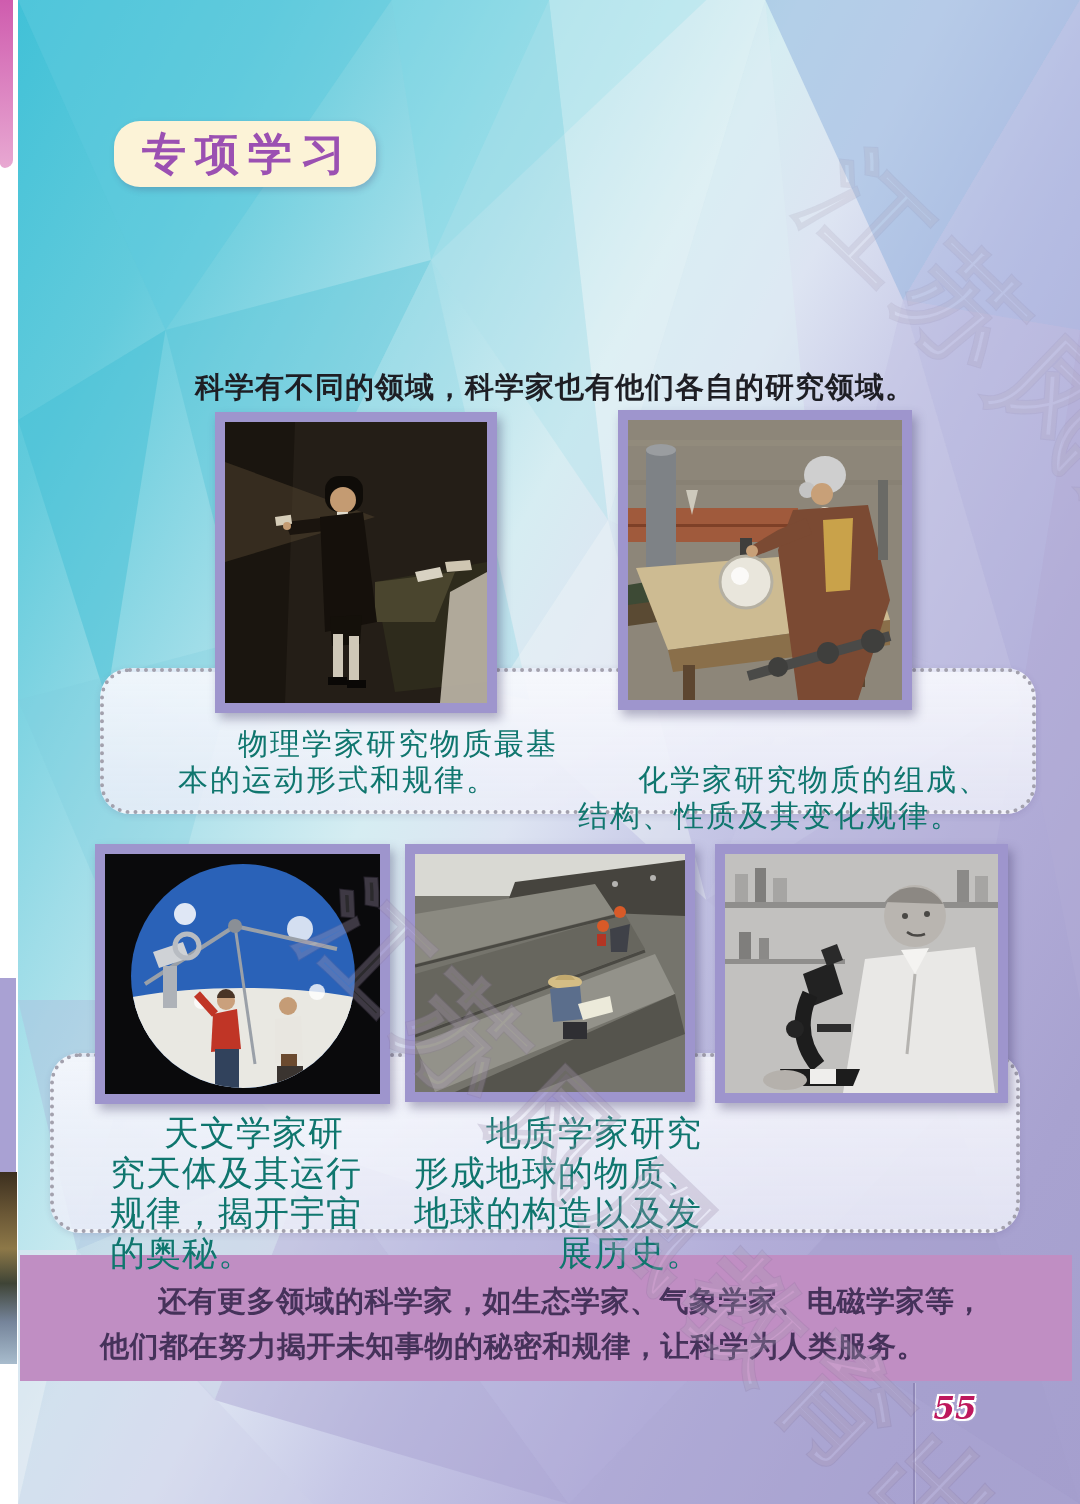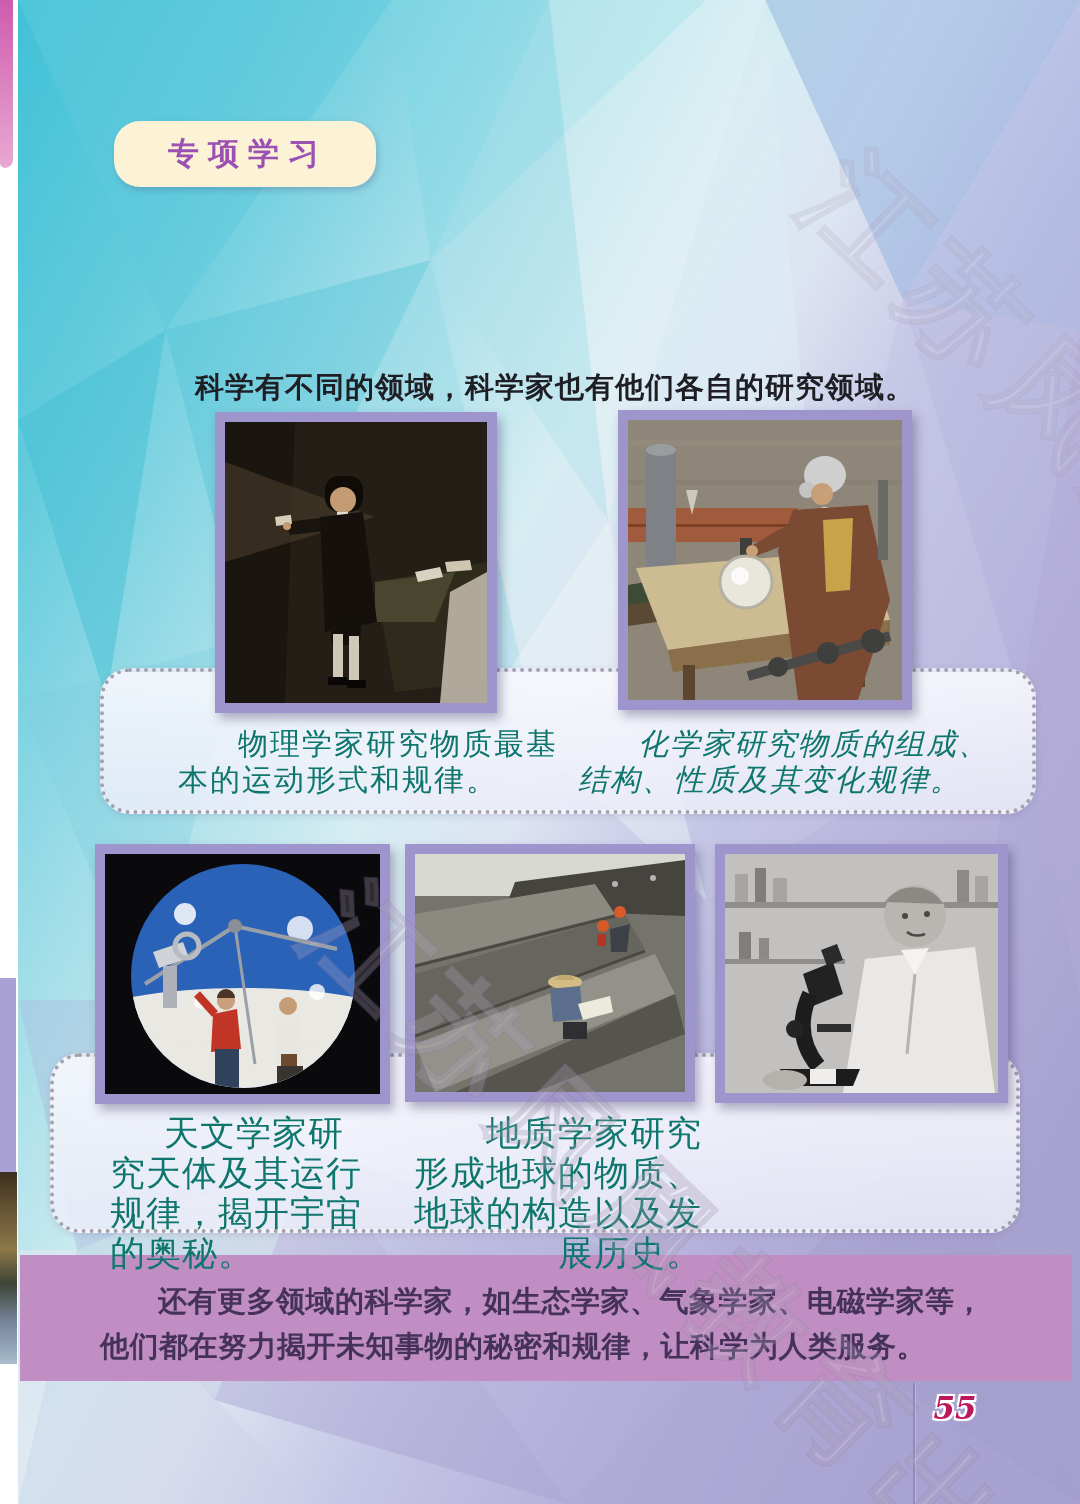--- a/index.html
+++ b/index.html
@@ -14,21 +14,21 @@
   
   .sliver{position:absolute;z-index:4;}
   .sliver-pink{left:0;top:0;width:13px;height:168px;
     background:linear-gradient(180deg,#cf5cae,#e8a8d2);border-radius:0 0 10px 6px;}
   .sliver-lav{left:0;top:978px;width:16px;height:194px;background:#a9a1d3;}
   .sliver-photo{left:0;top:1172px;width:17px;height:192px;
     background:linear-gradient(180deg,#3c2f1f 0%,#6b5836 22%,#8d7848 40%,#3f4436 58%,#75849a 78%,#a8bccd 100%);}
   
   .badge{position:absolute;left:114px;top:121px;width:262px;height:66px;z-index:2;
     background:#fcf3d7;border-radius:26px;box-shadow:2px 3px 6px rgba(70,60,110,.25);
-    color:#9b50b2;font-size:31px;font-weight:bold;letter-spacing:9px;
+    color:#9b50b2;font-size:44px;font-weight:bold;letter-spacing:9px;
     line-height:66px;text-align:center;padding-left:6px;box-sizing:border-box;}
   .title{position:absolute;left:50px;top:224px;width:1000px;z-index:2;
     text-align:center;font-family:"DejaVu Serif",serif;font-weight:bold;
     font-size:54px;letter-spacing:4px;color:#e23a2c;
     text-shadow:-3px -3px 0 #fff,3px -3px 0 #fff,-3px 3px 0 #fff,3px 3px 0 #fff,
                 0 -3px 0 #fff,0 3px 0 #fff,-3px 0 0 #fff,3px 0 0 #fff;}
   .intro{position:absolute;left:40px;top:349px;width:1030px;z-index:2;
     text-align:center;font-size:29px;letter-spacing:1px;color:#1e1e24;font-weight:600;margin-top:19px;}
   
   .panel{position:absolute;z-index:1;border:4px dotted #a3a1ad;border-radius:30px;
@@ -43,21 +43,21 @@
   .photo-physicist{left:215px;top:412px;width:282px;height:301px;}
   .photo-chemist{left:618px;top:410px;width:294px;height:300px;}
   .photo-astronomer{left:95px;top:844px;width:295px;height:260px;}
   .photo-geologist{left:405px;top:844px;width:290px;height:258px;}
   .photo-biologist{left:715px;top:844px;width:293px;height:259px;}
   
   .cap{position:absolute;z-index:3;font-family:"DejaVu Serif",serif;color:#0f766e;margin:0;}
   .cap-top{font-size:30px;letter-spacing:2px;line-height:36px;text-indent:60px;}
   .cap-bot{font-size:35px;letter-spacing:1px;line-height:40px;text-indent:54px;}
   .cap1{left:178px;top:726px;width:397px;}
-  .cap2{left:578px;top:726px;width:422px;font-style:italic;}
+  .cap2{left:578px;top:762px;width:422px;}
   .cap3{left:110px;top:1113px;width:262px;}
   .cap4{left:410px;top:1113px;width:292px;text-align:right;}
   .cap5{left:720px;top:1113px;width:262px;}
   
   .banner{position:absolute;left:20px;top:1255px;width:1052px;height:126px;z-index:2;
     background:#c08ec3;padding:24px 20px 0 80px;box-sizing:border-box;}
   .banner-line{font-size:29px;font-weight:bold;letter-spacing:.5px;color:#45325a;
     line-height:45px;white-space:nowrap;}
   .banner-line.indent{margin-left:58px;}
   

